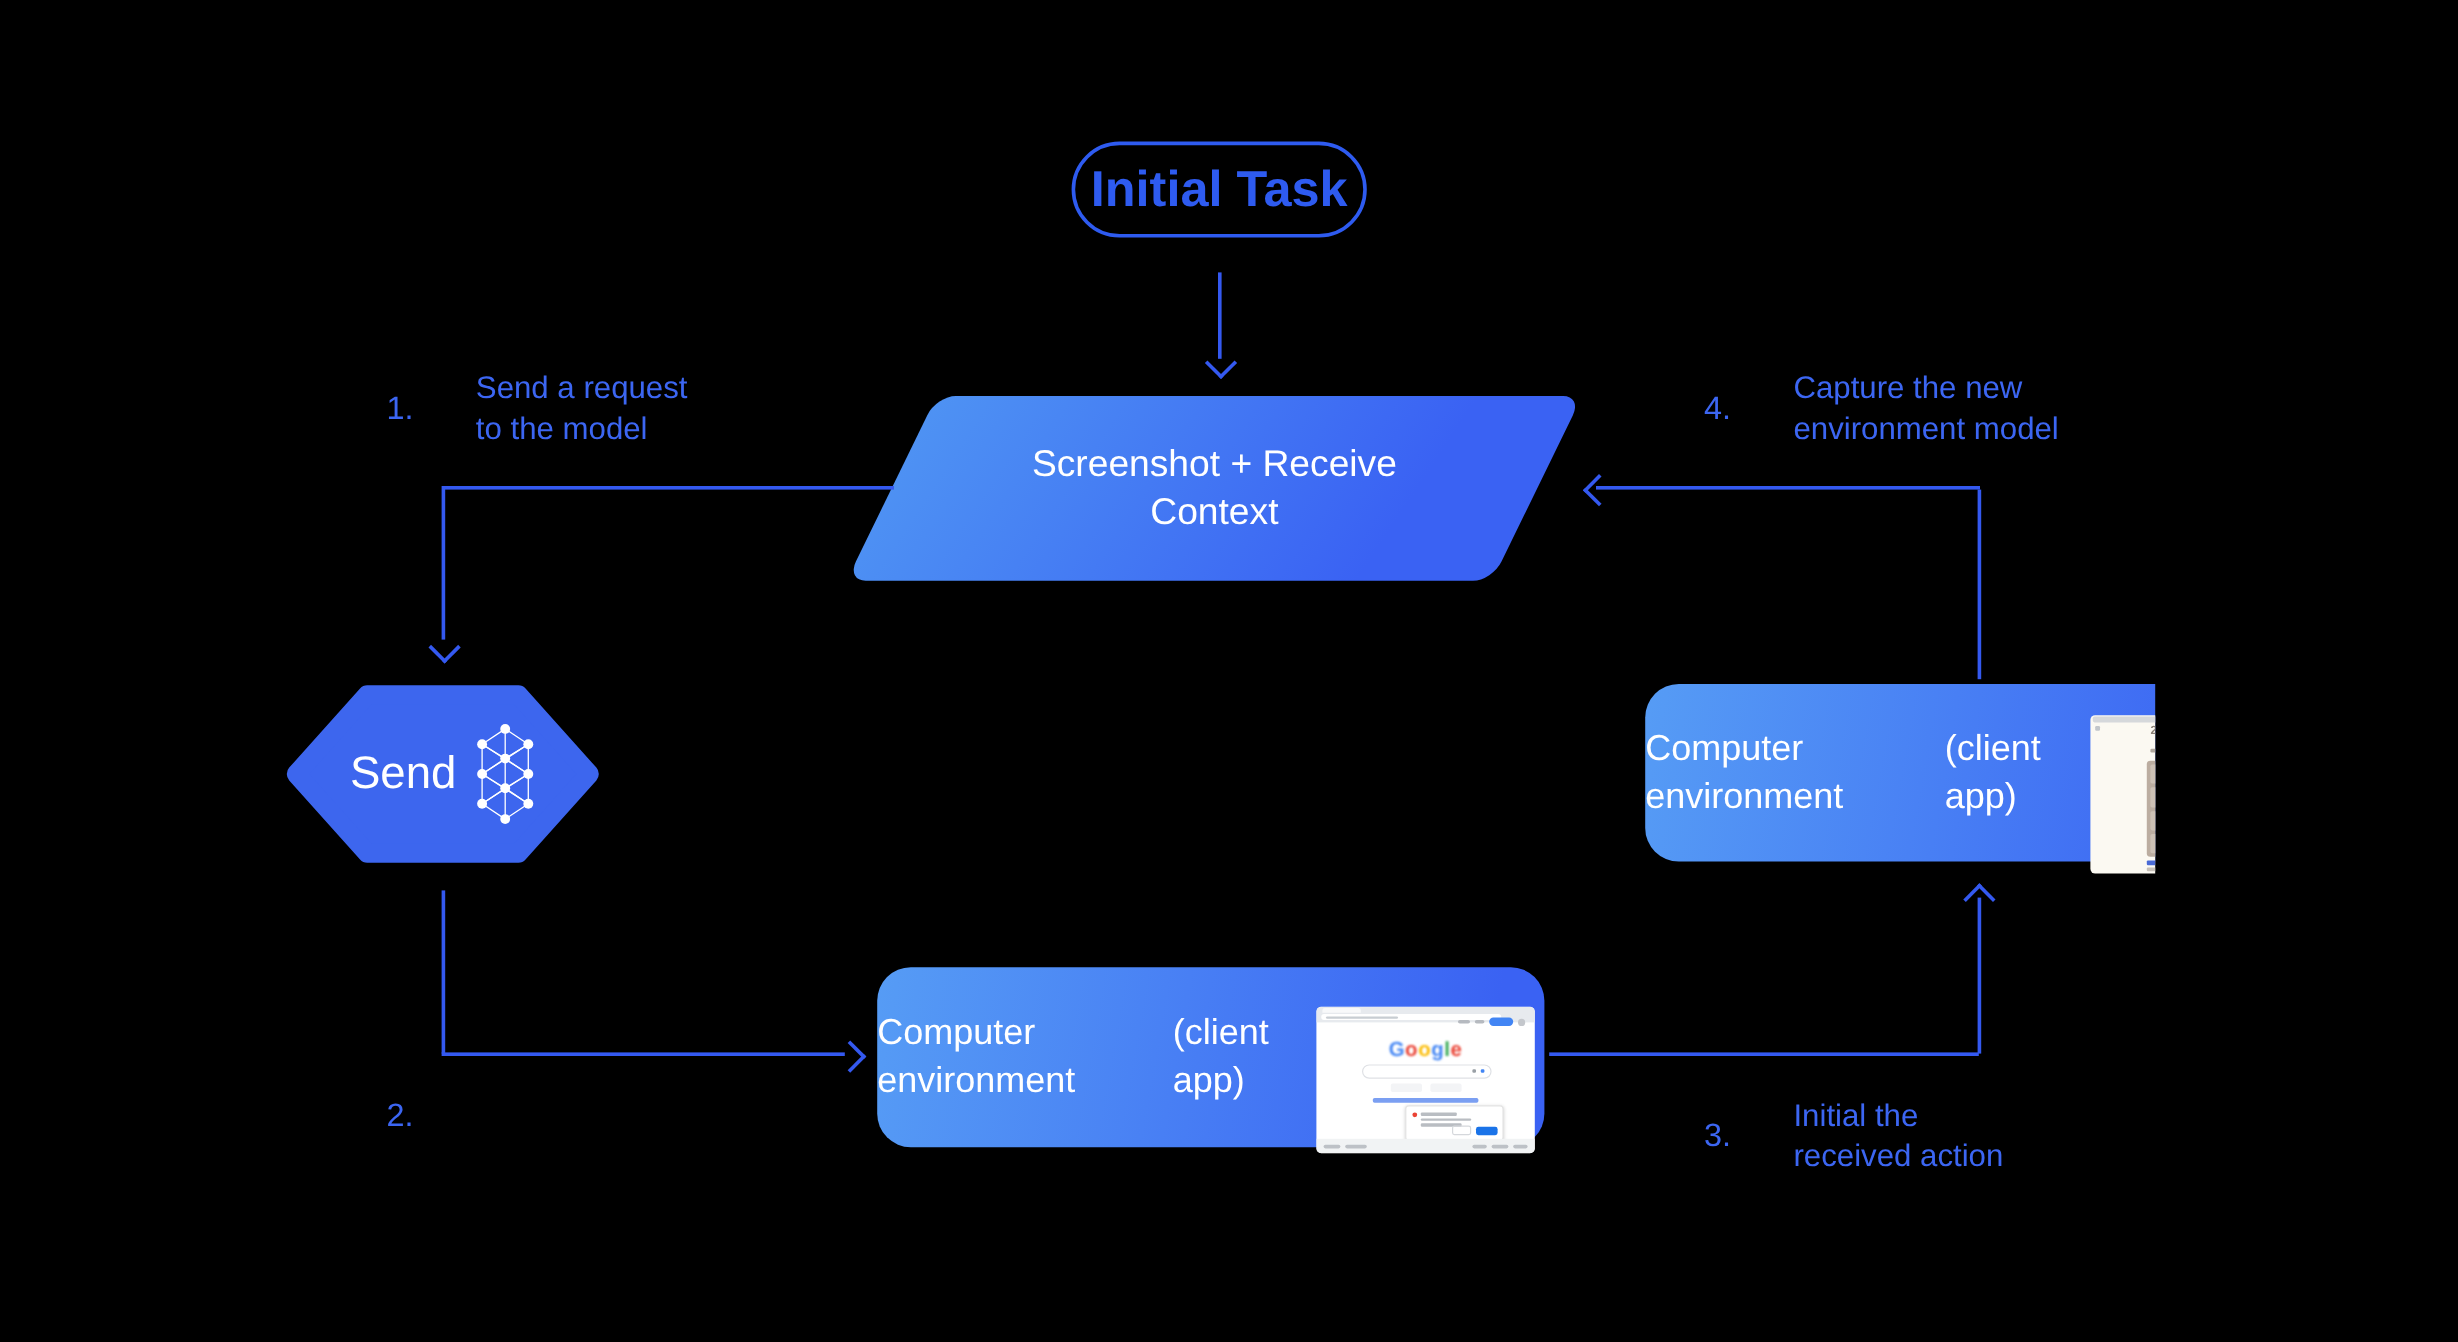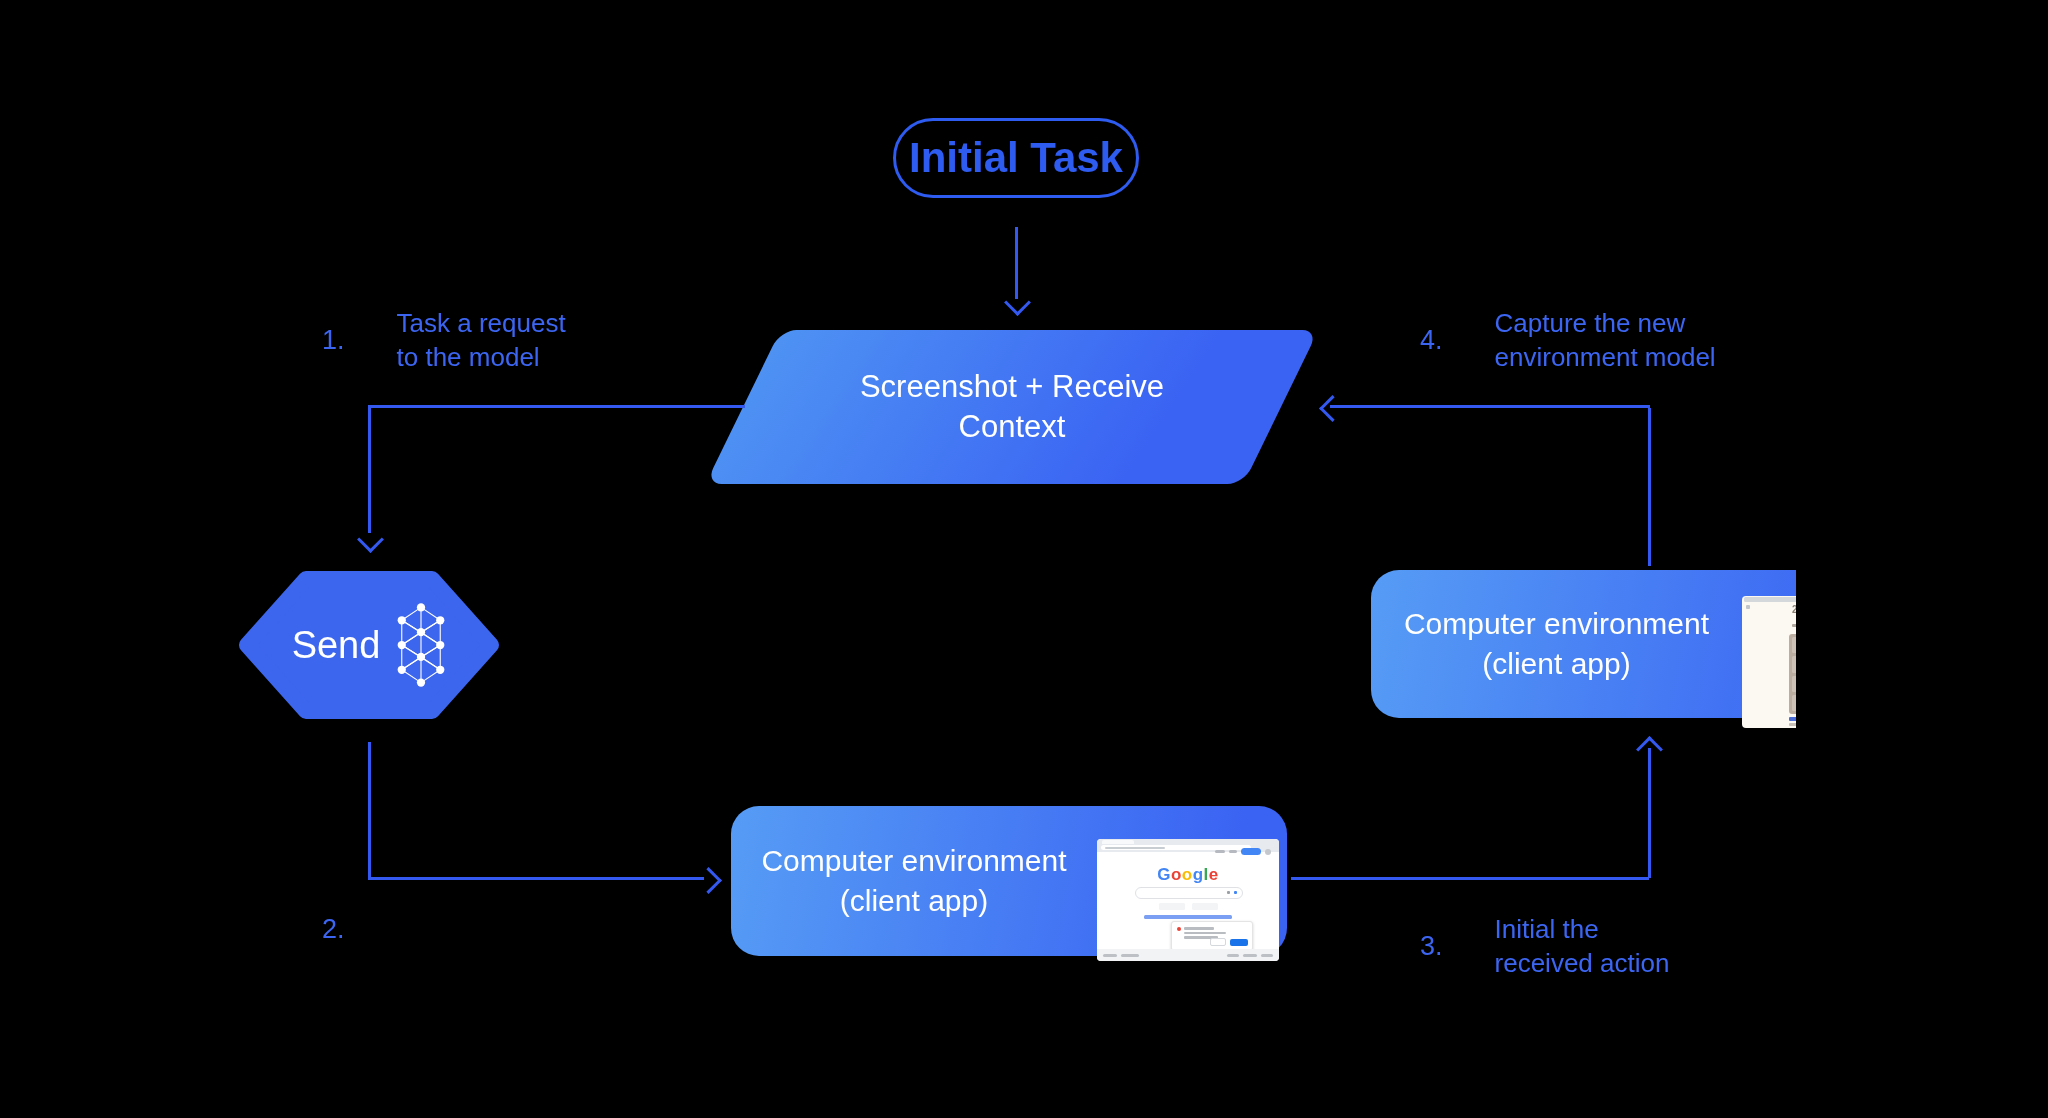--- a/index.html
+++ b/index.html
@@ -38,21 +38,21 @@
   
   .hex{position:absolute;left:238px;top:570px;width:262px;height:150px;}
   .hex-content{position:absolute;left:238px;top:570px;width:262px;height:150px;display:flex;
                align-items:center;justify-content:center;gap:16px;color:#fff;font-size:38px;}
 
   
   .envbox{position:absolute;border-radius:28px;
           background:linear-gradient(100deg,var(--box-light,#569CF5) 0%,var(--shape-dark,#3A62F3) 90%);}
   .env-bottom{left:731px;top:806px;width:556px;height:150px;}
   .env-right{left:1371px;top:570px;width:556px;height:148px;}
-  .env-txt{position:absolute;left:0;top:0;bottom:0;display:flex;flex-direction:column;align-items:center;
+  .env-txt{position:absolute;left:0;top:0;bottom:0;display:flex;flex-direction:row;align-items:center;
            justify-content:center;color:#fff;font-size:30px;line-height:40px;}
   .env-bottom .env-txt{width:366px;} .env-right .env-txt{width:371px;}
 
   
   .thumb{position:absolute;background:#fff;border-radius:4px;overflow:hidden;margin-top:16px;}
   .thumb-google{left:366px;top:17px;width:182px;height:122px;}
   .g-chrome{position:absolute;left:0;top:0;right:0;height:13px;background:#e7eaee;}
   .g-tab{position:absolute;left:5px;top:1px;width:32px;height:4px;background:#f8f9fa;border-radius:2px 2px 0 0;}
   .g-addr{position:absolute;left:4px;top:6px;width:150px;height:5px;background:#fff;border-radius:2.5px;}
   .g-addrbar{position:absolute;left:4px;top:1.5px;width:60px;height:2px;background:#c8cdd2;border-radius:1px;}
@@ -126,21 +126,21 @@
     <span>Context</span>
   </div>
 
   <div class="hline" style="left:369px;top:405px;width:376px;"></div>
   <div class="vline" style="left:368px;top:405px;height:128px;"></div>
   <span class="chev down" style="left:361px;top:530px;"></span>
 
   <div class="step step1">
     <span class="num">1.</span>
     <span class="txt">
-        <span>Task a request</span>
+        <span>Send a request</span>
         <span>to the model</span>
       </span>
   </div>
   <div class="step step2">
     <span class="num">2.</span>
   </div>
   <div class="step step3">
     <span class="num">3.</span>
     <span class="txt">
         <span>Initial the</span>

